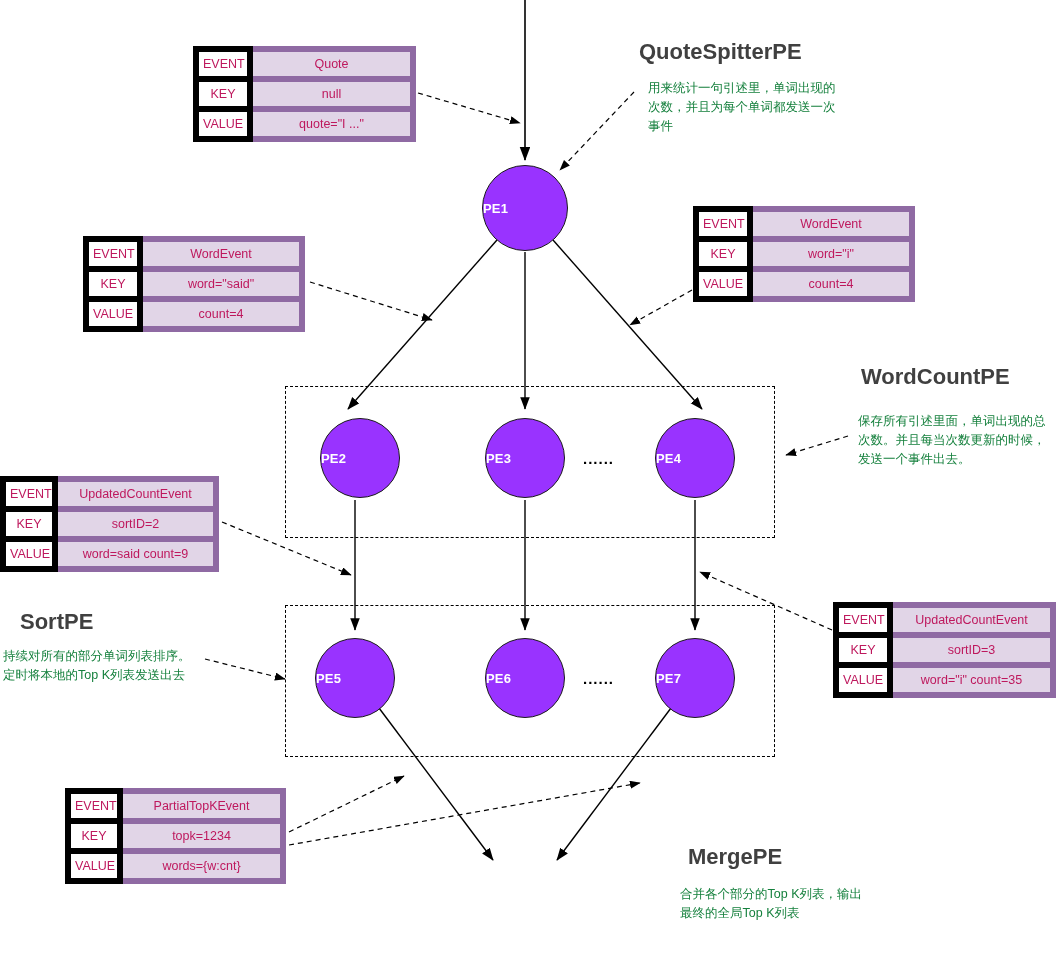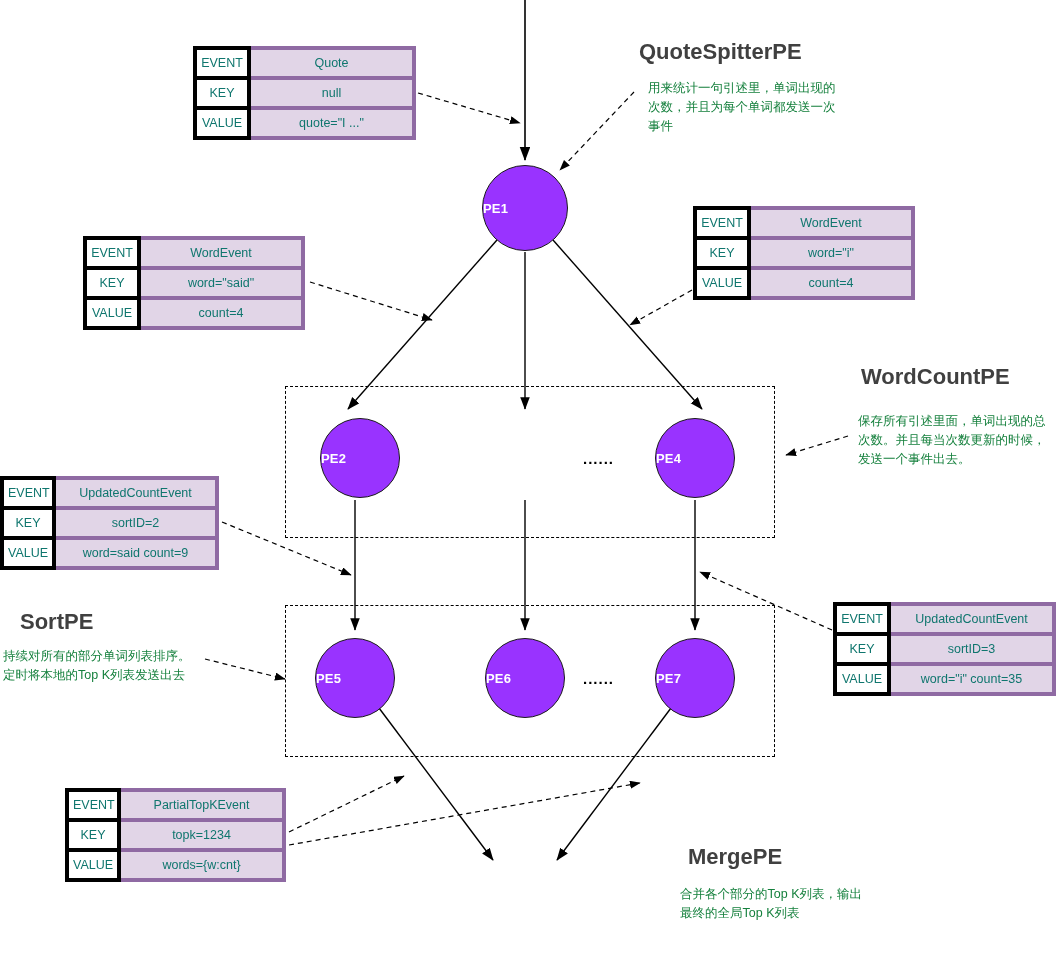--- a/index.html
+++ b/index.html
@@ -58,23 +58,23 @@
   }
 
   
   .evt-table {
     position: absolute;
     border-collapse: collapse;
     table-layout: fixed;
     background: #ffffff;
   }
   .evt-table td {
-    border: 4px solid #701a75;
+    border: 6px solid #701a75;
     font-size: 12.5px;
-    color: #0f766e;
+    color: #be185d;
     height: 30px;
     padding: 0 4px;
     text-align: center;
     vertical-align: middle;
     box-sizing: border-box;
   }
   .evt-table td.k {
     background: #ffffff;
     border-color: #000000;
     white-space: nowrap;
@@ -188,20 +188,23 @@
   <div class="group-box" style="left:285px; top:386px; width:490px; height:152px;"></div>
   <div class="group-box" style="left:285px; top:605px; width:490px; height:152px;"></div>
 
   <div class="pe-node" style="left:482px; top:165px; width:86px; height:86px;">
     <span>PE1</span>
   </div>
 
   <div class="pe-node" style="left:320px; top:418px; width:80px; height:80px;">
     <span>PE2</span>
   </div>
+  <div class="pe-node" style="left:485px; top:418px; width:80px; height:80px;">
+    <span>PE3</span>
+  </div>
   <div class="pe-node" style="left:655px; top:418px; width:80px; height:80px;">
     <span>PE4</span>
   </div>
   <div class="ellipsis" style="left:583px; top:451px;">
     <span>......</span>
   </div>
 
   <div class="pe-node" style="left:315px; top:638px; width:80px; height:80px;">
     <span>PE5</span>
   </div>

